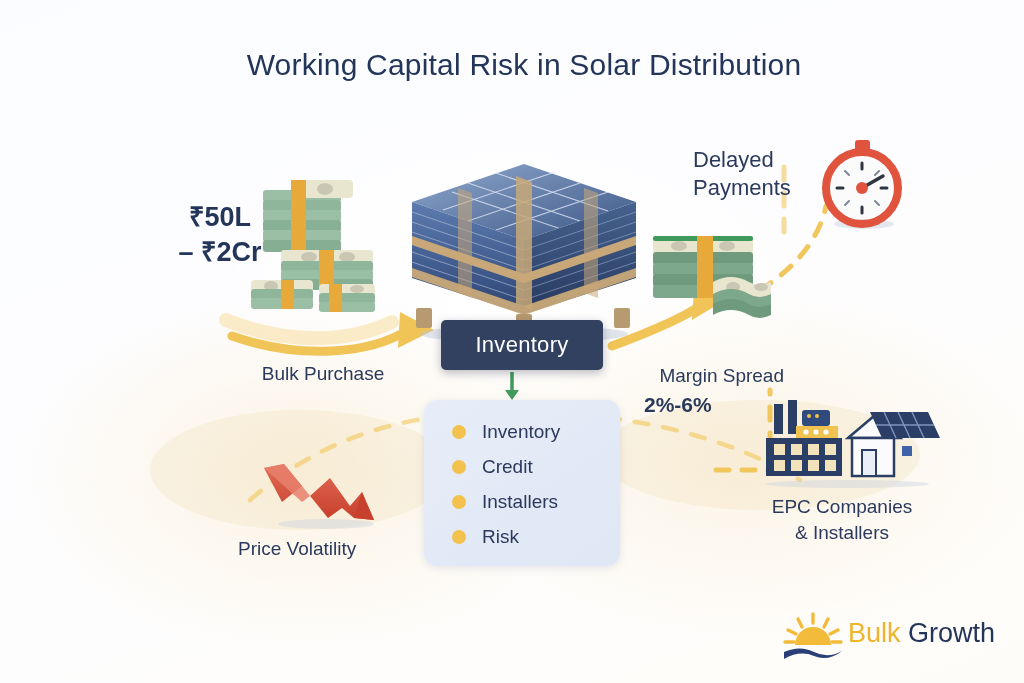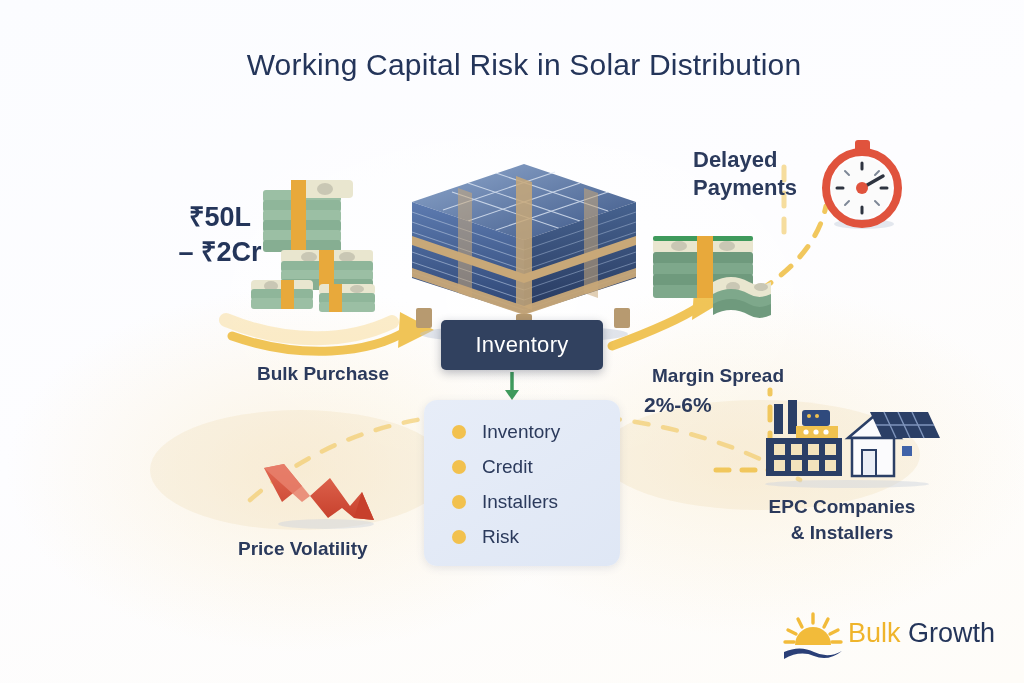--- a/index.html
+++ b/index.html
@@ -18,26 +18,26 @@
   }
   .bgsvg{position:absolute;inset:0;width:1024px;height:683px;}
 
   
   .title{
     position:absolute;left:12px;top:48px;width:1024px;text-align:center;
     font-size:30px;color:#24355a;letter-spacing:.2px;font-weight:400;
   }
 
   
-  .lbl{position:absolute;color:#2b3a5c;line-height:1.28;font-weight:bold;}
+  .lbl{position:absolute;color:#2b3a5c;line-height:1.28;}
   .lbl.bold{font-weight:700;}
 
   #price-label{left:160px;top:172px;width:120px;text-align:center;font-size:27px;font-weight:700;color:#253characters;margin-top:28px;}
   #price-label{color:#24355a;}
-  #delayed-label{left:693px;top:146px;width:125px;font-size:22px;font-weight:700;text-align:left;}
+  #delayed-label{left:693px;top:146px;width:125px;font-size:22px;font-weight:400;text-align:left;}
   #bulk-label{left:238px;top:362px;width:170px;font-size:19px;text-align:center;}
   #margin-label{left:634px;top:364px;width:150px;font-size:19px;text-align:right;}
   #margin-value{left:644px;top:392px;width:130px;font-size:21px;font-weight:700;text-align:left;}
   #pv-label{left:238px;top:537px;width:170px;font-size:19px;text-align:left;}
   #epc-label{left:742px;top:494px;width:200px;font-size:19px;text-align:center;line-height:1.35;}
 
   
   .badge{
     position:absolute;left:441px;top:320px;width:162px;height:50px;
     background:#31415f;border-radius:5px;

